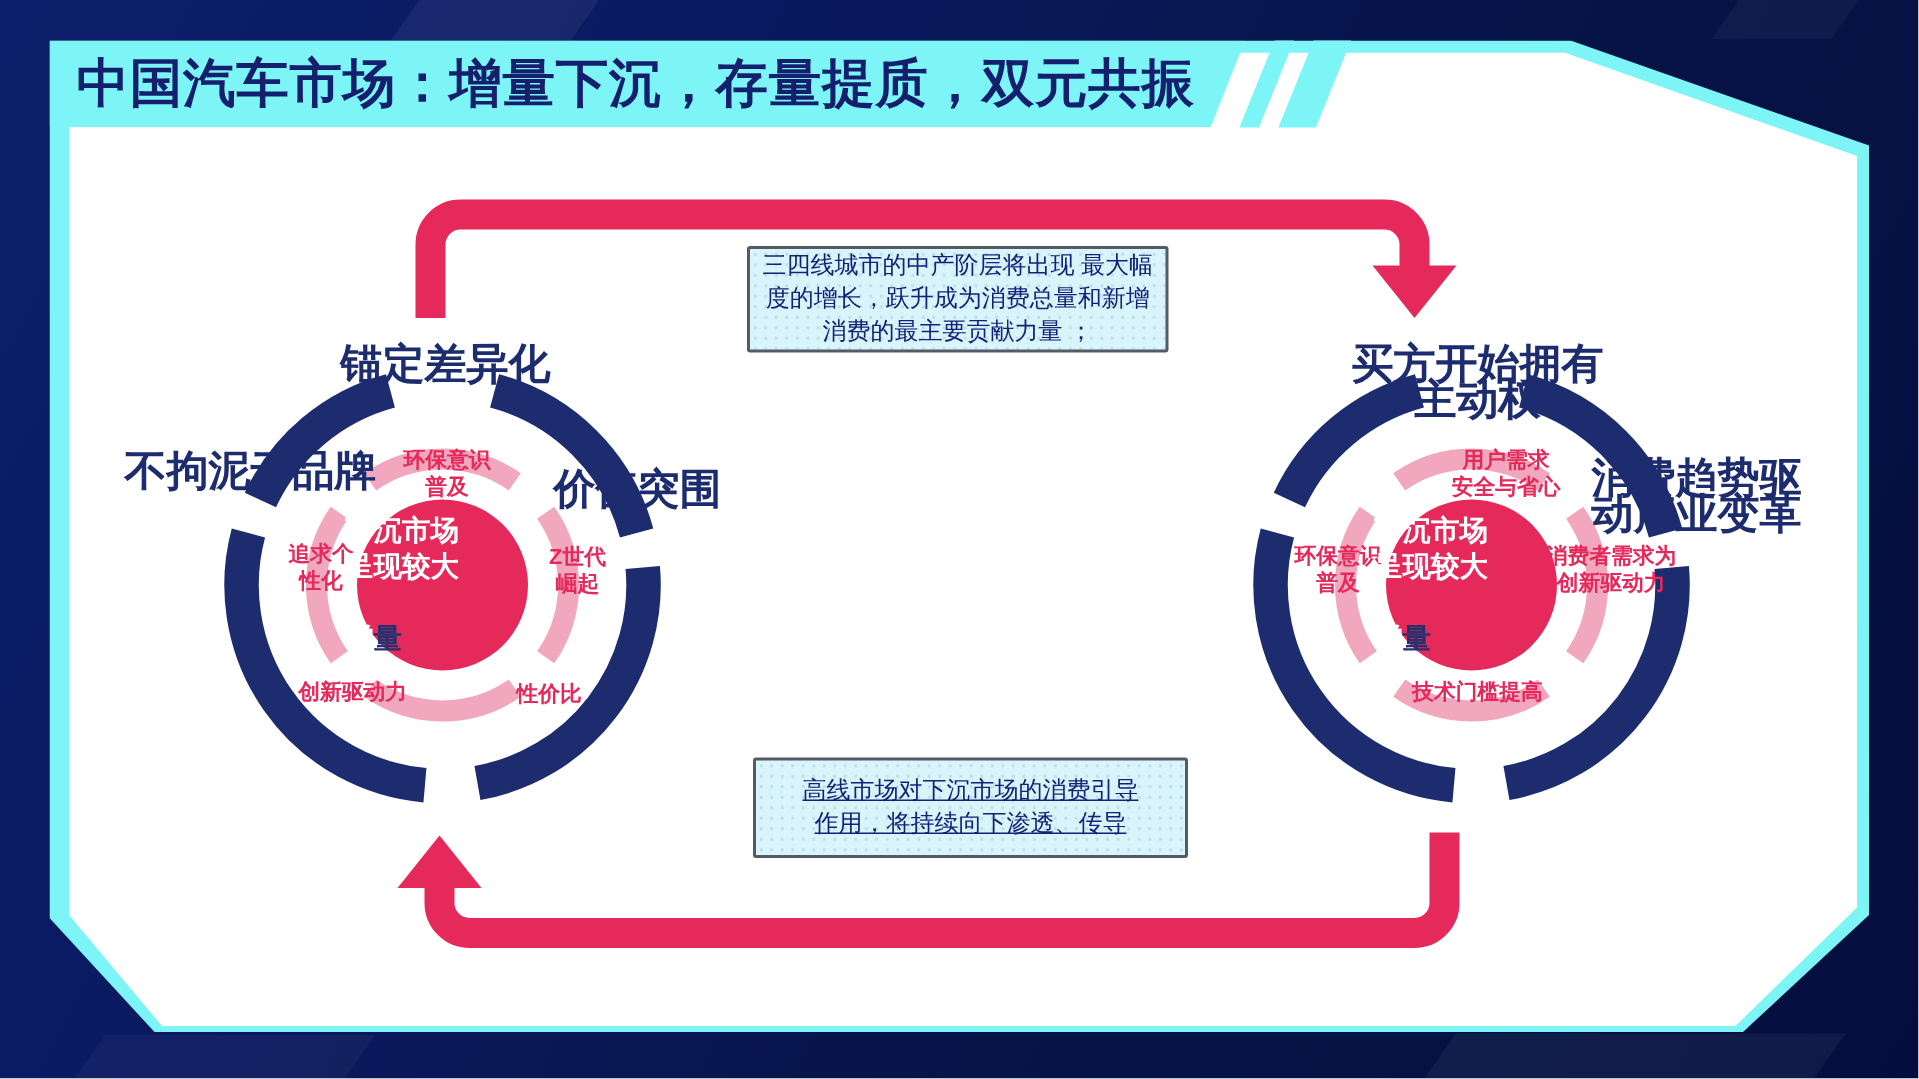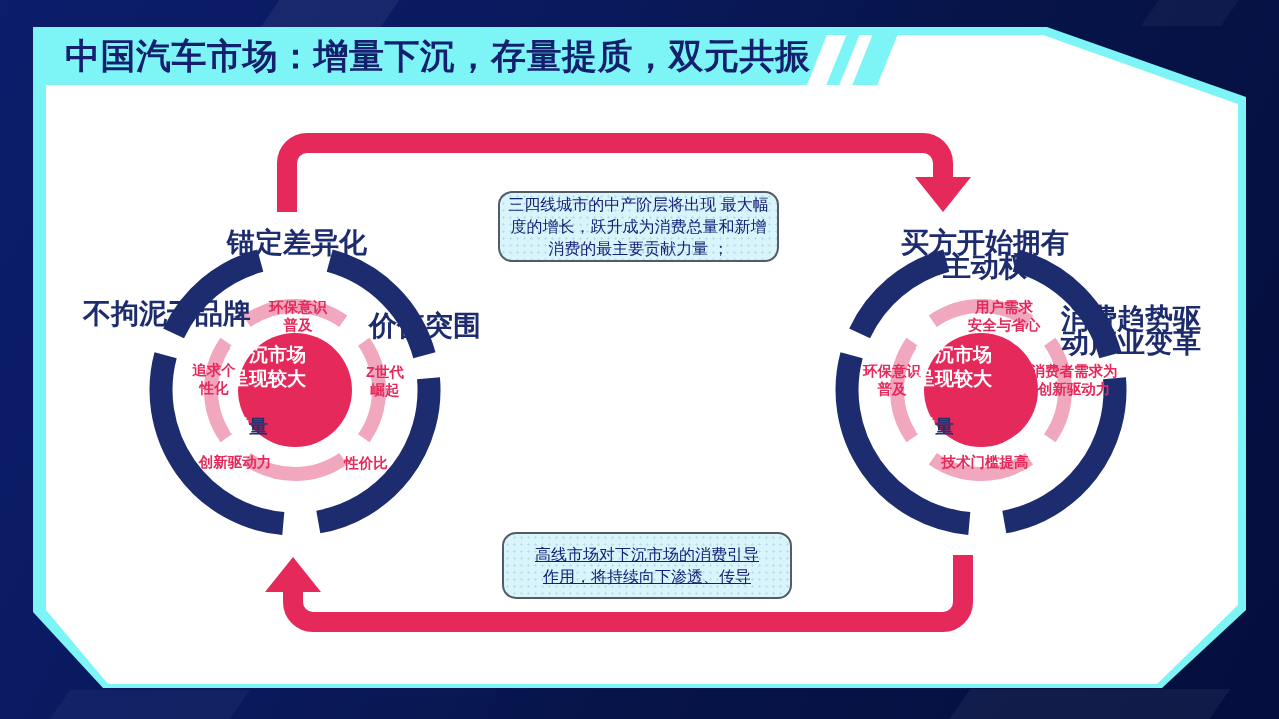--- a/index.html
+++ b/index.html
@@ -24,36 +24,36 @@
   .white-panel{
     position:absolute;left:0;top:0;width:1279px;height:719px;background:#ffffff;
     clip-path:polygon(46px 35px,1043px 35px,1238px 104px,1238px 605px,1157px 684px,108px 684px,46px 610px);
   }
   .title-banner{
     position:absolute;left:33px;top:27px;width:797px;height:58px;background:#7DF5F6;
     clip-path:polygon(0 0,100% 0,calc(100% - 23px) 100%,0 100%);
   }
   .title-text{
     color:#141F6E;font-size:35px;font-weight:bold;line-height:58px;
-    padding-left:32px;letter-spacing:0.5px;white-space:nowrap;
+    padding-left:18px;letter-spacing:0.5px;white-space:nowrap;
   }
   .stripe{position:absolute;top:27px;height:58px;background:#7DF5F6;transform:skewX(-22deg);}
   .stripe1{left:838px;width:13px;}
   .stripe2{left:864px;width:25px;}
 
   .arrows{position:absolute;left:0;top:0;}
 
   .note{
     position:absolute;box-sizing:border-box;background:#D9F4FA;
     background-image:radial-gradient(rgba(110,175,200,0.28) 1px,transparent 1.2px);
     background-size:7px 7px;
-    border:2px solid #555B66;border-radius:14px;
+    border:2px solid #555B66;border-radius:2px;
     color:#152178;text-align:center;white-space:pre-line;
     font-size:16px;line-height:22px;
-    display:flex;align-items:center;justify-content:center;margin-top:27px;
+    display:flex;align-items:center;justify-content:center;
   }
   .top-note{left:498px;top:164px;width:281px;height:71px;}
   .bottom-note{left:502px;top:505px;width:290px;height:67px;text-decoration:underline;}
 
   .diagram{position:absolute;width:310px;height:310px;}
   .d-left{left:140px;top:235px;}
   .d-right{left:826px;top:235px;}
 
   .olabel{
     position:absolute;transform:translate(-50%,-50%);

